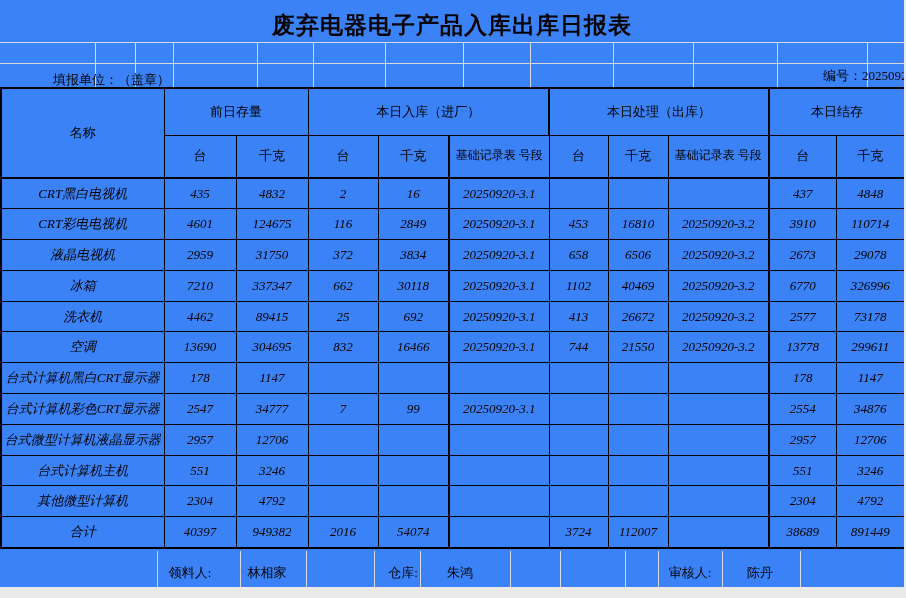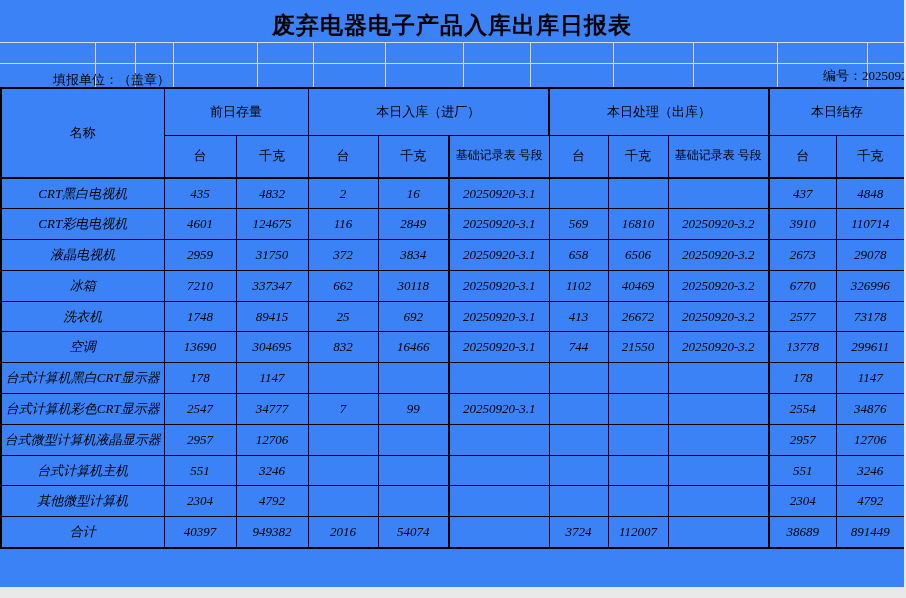--- a/index.html
+++ b/index.html
@@ -125,21 +125,21 @@
           <td class="thick-left">437</td>
           <td>4848</td>
         </tr>
         <tr>
           <td class="name-col">CRT彩电电视机</td>
           <td>4601</td>
           <td>124675</td>
           <td>116</td>
           <td>2849</td>
           <td class="thick-left">20250920-3.1</td>
-          <td>569</td>
+          <td>453</td>
           <td>16810</td>
           <td>20250920-3.2</td>
           <td class="thick-left">3910</td>
           <td>110714</td>
         </tr>
         <tr>
           <td class="name-col">液晶电视机</td>
           <td>2959</td>
           <td>31750</td>
           <td>372</td>
@@ -159,21 +159,21 @@
           <td>30118</td>
           <td class="thick-left">20250920-3.1</td>
           <td>1102</td>
           <td>40469</td>
           <td>20250920-3.2</td>
           <td class="thick-left">6770</td>
           <td>326996</td>
         </tr>
         <tr>
           <td class="name-col">洗衣机</td>
-          <td>1748</td>
+          <td>4462</td>
           <td>89415</td>
           <td>25</td>
           <td>692</td>
           <td class="thick-left">20250920-3.1</td>
           <td>413</td>
           <td>26672</td>
           <td>20250920-3.2</td>
           <td class="thick-left">2577</td>
           <td>73178</td>
         </tr>
@@ -264,14 +264,34 @@
           <td class="thick-left"></td>
           <td>3724</td>
           <td>112007</td>
           <td></td>
           <td class="thick-left">38689</td>
           <td>891449</td>
         </tr>
       </tbody>
   </table>
 
+  <div class="footer-row">
+    <div class="gridline gl-v" style="top:0;height:41px;left:157px;"></div>
+    <div class="gridline gl-v" style="top:0;height:41px;left:240px;"></div>
+    <div class="gridline gl-v" style="top:0;height:41px;left:306px;"></div>
+    <div class="gridline gl-v" style="top:0;height:41px;left:374px;"></div>
+    <div class="gridline gl-v" style="top:0;height:41px;left:420px;"></div>
+    <div class="gridline gl-v" style="top:0;height:41px;left:510px;"></div>
+    <div class="gridline gl-v" style="top:0;height:41px;left:560px;"></div>
+    <div class="gridline gl-v" style="top:0;height:41px;left:625px;"></div>
+    <div class="gridline gl-v" style="top:0;height:41px;left:658px;"></div>
+    <div class="gridline gl-v" style="top:0;height:41px;left:722px;"></div>
+    <div class="gridline gl-v" style="top:0;height:41px;left:800px;"></div>
+    <div class="gridline gl-h" style="top:41px;left:0;width:904px;"></div>
+    <span style="left:190px">领料人:</span>
+    <span style="left:267px">林相家</span>
+    <span style="left:403px">仓库:</span>
+    <span style="left:460px">朱鸿</span>
+    <span style="left:690px">审核人:</span>
+    <span style="left:760px">陈丹</span>
+  </div>
 
 </div>
 
 </body></html>

